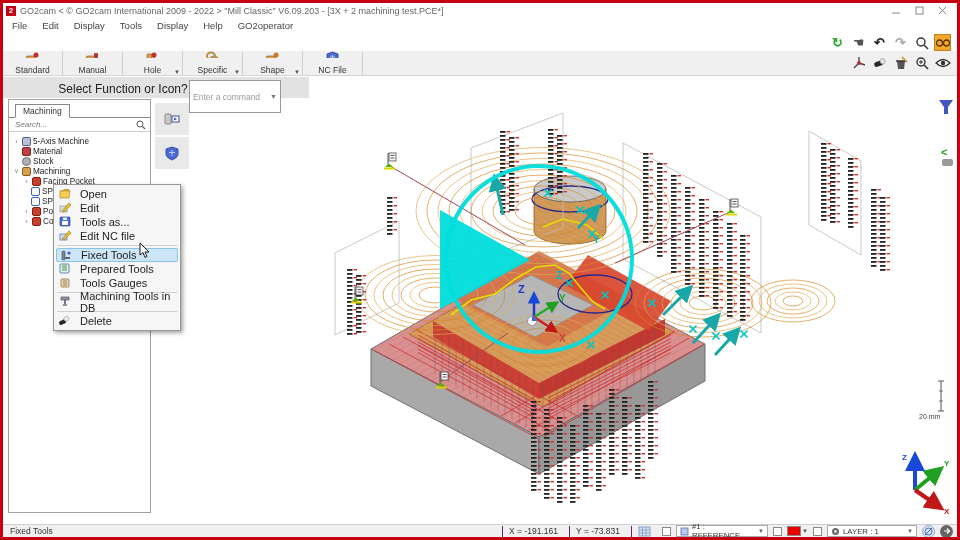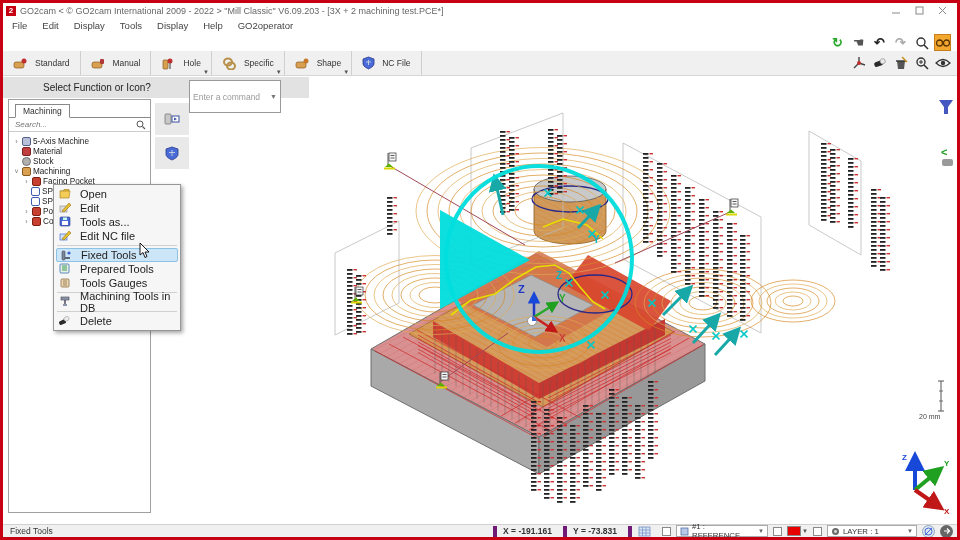--- a/index.html
+++ b/index.html
@@ -16,29 +16,29 @@
   .wctrl svg{display:block;}
   
   .menubar{left:0;top:15px;width:954px;height:14px;display:flex;gap:15px;padding-left:9px;align-items:center;font-size:9.5px;color:#444;background:#fff;}
   
   .tabstrip{left:0;top:31px;width:954px;height:16px;background:#ececec;padding-left:6px;display:flex;align-items:flex-end;}
   .tab{display:inline-flex;align-items:center;gap:3px;padding:0 7px;height:15px;border:1px solid #9a9a9a;border-bottom:none;
     border-radius:3px 3px 0 0;background:linear-gradient(#fdfdfd,#d8d8d8);font-size:9px;margin-right:2px;}
   .tab.active{background:#f4f4f4;font-weight:bold;height:16px;}
   
   .toolbar{left:0;top:47px;width:954px;height:26px;background:#f0f0f0;border-top:1px solid #fff;border-bottom:1px solid #d6d6d6;display:flex;}
-  .tbtn{position:relative;display:flex;align-items:center;gap:7px;padding:0 10px;border-right:1px solid #cfcfcf;font-size:8.5px;min-width:60px;}
+  .tbtn{position:relative;display:flex;align-items:center;gap:7px;padding:0 10px;border-right:1px solid #cfcfcf;font-size:8.5px;min-width:60px;flex-direction:column;}
   .dd{position:absolute;right:2px;bottom:0;font-size:6px;color:#555;}
   
   .iconrow{display:flex;gap:4px;}
   .icon17{width:17px;height:17px;display:flex;align-items:center;justify-content:center;font-size:13px;}
   .glassesbox{background:#f2a72e;border:1px solid #c87f1a;}
   
   .commandbar{left:0;top:74px;width:306px;height:21px;background:#e2e2e2;}
-  .cmdlabel{position:absolute;left:40px;top:5px;width:160px;font-size:10px;color:#222;}
+  .cmdlabel{position:absolute;left:40px;top:5px;width:160px;text-align:center;font-size:12px;color:#222;}
   .cmdbox{position:absolute;left:186px;top:3px;width:92px;height:33px;background:#fff;border:1px solid #999;
     display:flex;align-items:center;font-size:8.5px;color:#9a9a9a;padding:0 3px;}
   .cmdbox .arr{margin-left:auto;color:#777;font-size:7px;}
   
   .sidebar{left:5px;top:96px;width:143px;height:414px;background:#fff;border:1px solid #a0a0a0;}
   .paneltab{position:absolute;left:6px;top:4px;background:#fff;border:1px solid #888;border-bottom:1px solid #fff;
     padding:1px 7px;font-size:8.5px;z-index:2;}
   .paneltabline{position:absolute;left:0;top:17px;width:100%;border-top:1px solid #888;}
   .searchrow{position:absolute;left:0;top:18px;width:100%;height:14px;border-bottom:1px solid #ccc;display:flex;align-items:center;padding:0 4px;}
   .searchrow input{border:none;outline:none;flex:1;font-size:8px;font-style:italic;color:#555;font-family:"Liberation Sans",sans-serif;background:transparent;width:100px;}
@@ -53,21 +53,21 @@
     z-index:30;padding:2px 0;font-size:11px;color:#222;}
   .mitem{position:relative;height:14px;display:flex;align-items:center;padding-left:24px;margin:0 2px;}
   .mitem .mico{position:absolute;left:3px;top:1px;}
   .mitem.hl{background:#cde6f7;border:1px solid #8ac2e8;border-radius:2px;}
   .msep{border-top:1px solid #d0d0d0;margin:2px 3px;}
   
   .statusbar{left:0;top:521px;width:954px;height:13px;background:#f0f0f0;border-top:1px solid #d0d0d0;
     display:flex;align-items:center;font-size:8.5px;color:#333;}
   .sbleft{padding-left:7px;}
   .sbright{margin-left:auto;display:flex;align-items:center;gap:5px;padding-right:4px;}
-  .sbcell{border-left:4px solid #701a75;padding:0 6px;height:11px;display:flex;align-items:center;font-weight:bold;}
+  .sbcell{border-left:1px solid #701a75;padding:0 6px;height:11px;display:flex;align-items:center;}
   .chk{width:9px;height:9px;background:#fff;border:1px solid #8a8a8a;}
   .combo{background:#fff;border:1px solid #aaa;height:12px;display:flex;align-items:center;gap:3px;font-size:7.8px;padding:0 3px;color:#333;}
   .combo .arr{margin-left:auto;font-size:6px;color:#666;}
   .swatch{width:14px;height:10px;background:#e80000;border:1px solid #888;}
   .roundic{width:13px;height:13px;border-radius:50%;display:flex;align-items:center;justify-content:center;}
   svg text{font-family:"Liberation Sans",sans-serif;}
 </style>
 </head>
 <body>
 

